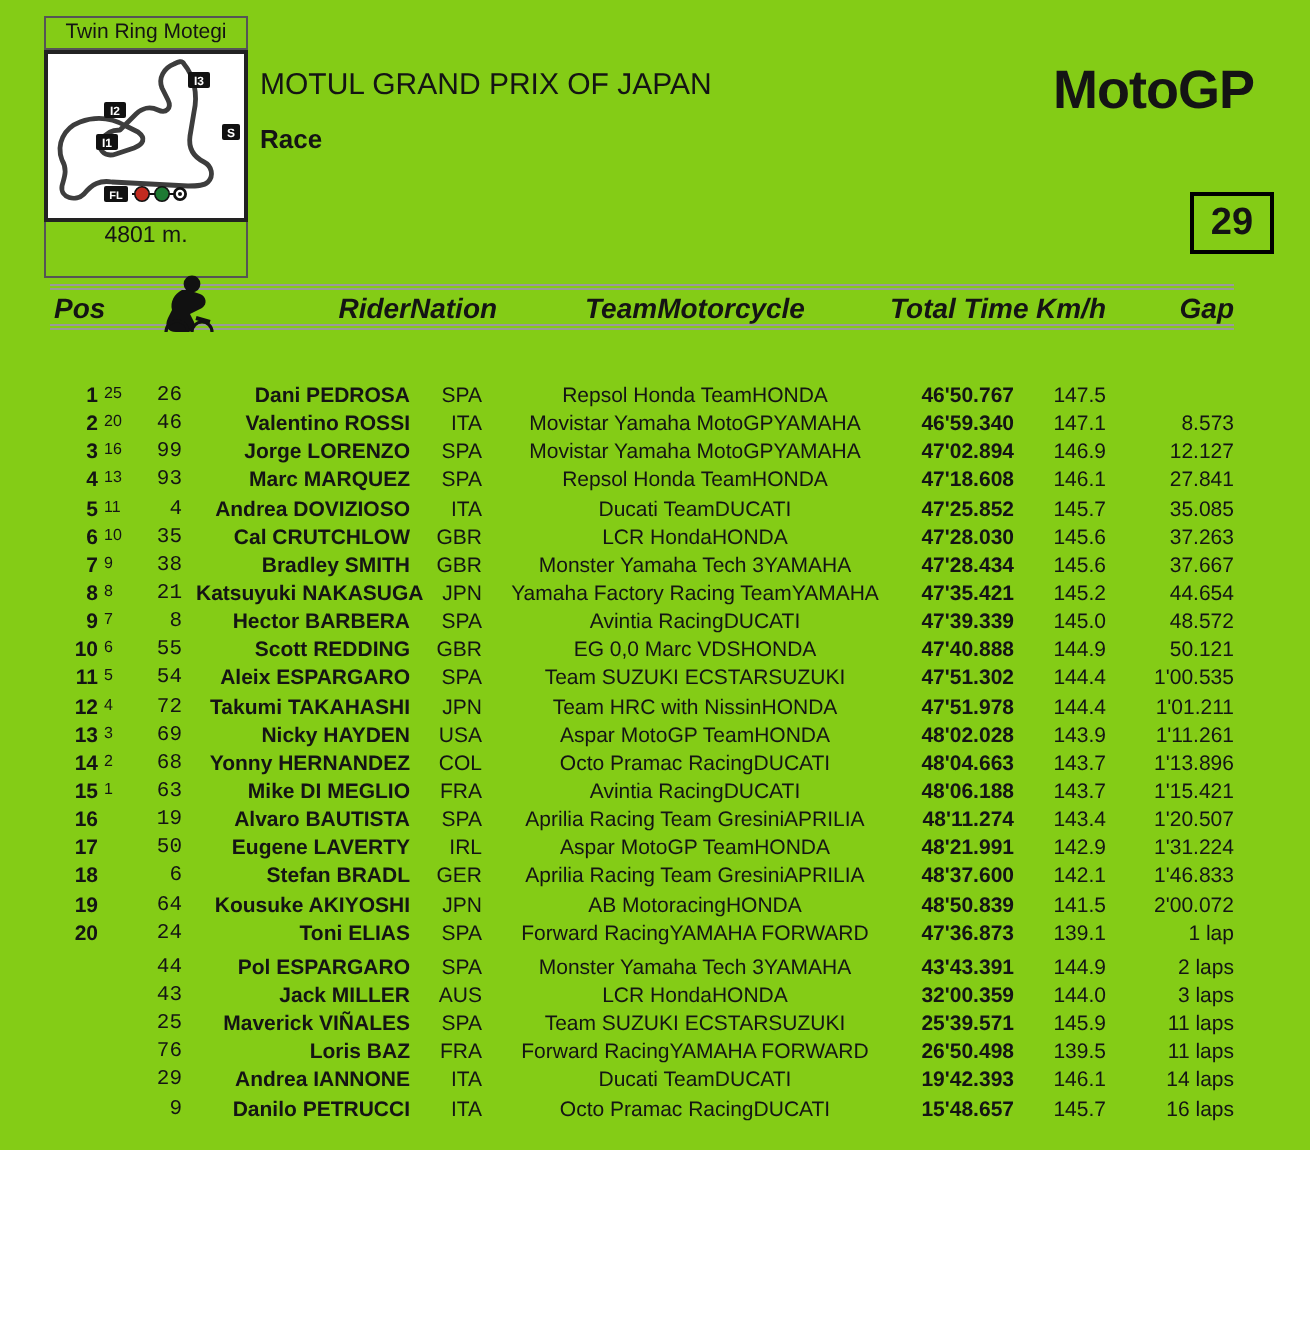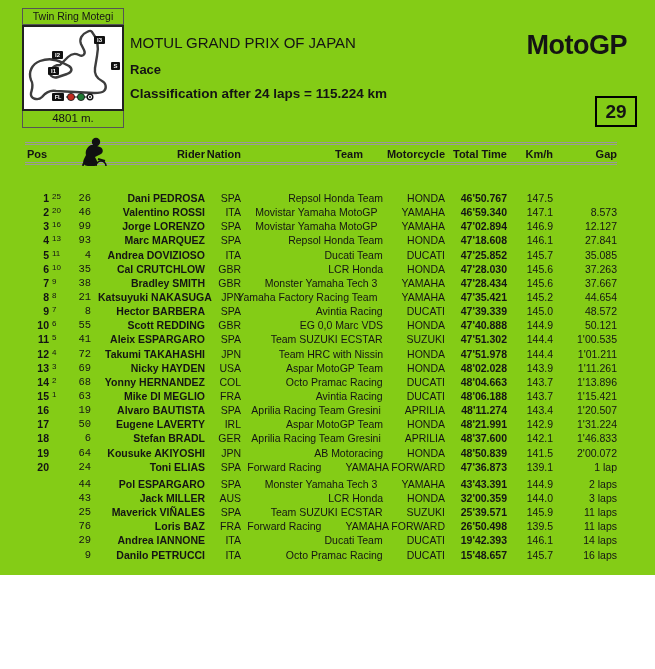--- a/index.html
+++ b/index.html
@@ -7,43 +7,43 @@
     position:relative; width:655px; height:575px; background:#84cc16;
     font-family:"Liberation Sans","DejaVu Sans",sans-serif; color:#141414;
     overflow:hidden;
   }
   
   .header{position:absolute; top:8px; left:22px; right:18px; height:126px;}
   .track-panel{position:absolute; left:0; top:0; width:102px;}
   .track-name-box{border:1px solid #555; font-size:10.5px; text-align:center; padding:1px 0 2px; white-space:nowrap;}
   .track-map-box{border:2px solid #222; height:82px; margin-top:0px; background:#fff; position:relative;}
   .track-map-box svg{display:block; width:100%; height:100%;}
-  .track-length-box{border:1px solid #555; border-top:none; font-size:11.5px; text-align:center; padding:1px 0 3px;}
+  .track-length-box{border:1px solid #555; border-top:none; font-size:11.5px; text-align:center; padding:1px 0 14px;}
   .event-panel{position:absolute; left:108px; top:0; right:150px;}
   .provider-line{display:flex; align-items:center; gap:7px; font-size:11.5px; margin-top:2px; white-space:nowrap;}
   .event-title{font-weight:normal; font-size:15px; margin-top:26px; white-space:nowrap;}
   .session-label{font-weight:bold; font-size:13px; margin-top:11px;}
   .classification-line{font-weight:bold; font-size:13.5px; margin-top:9px; white-space:nowrap;}
   .class-title{position:absolute; top:22px; right:10px; font-size:27px; font-weight:bold; letter-spacing:-0.5px;}
   .page-number-box{position:absolute; top:88px; right:0; width:38px; height:27px; border:2px solid #000;
     display:flex; align-items:center; justify-content:center; font-size:19px; font-weight:bold;}
   
   .table{position:absolute; top:142px; left:25px; width:592px;}
   .grid{display:grid; grid-template-columns:24px 16px 26px 114px 36px 204px 62px 46px 64px;}
   .thead{position:relative; border-top:3px double #9a9a9a; border-bottom:3px double #9a9a9a;
-    height:17px; align-items:center; font-size:11px; font-weight:bold; }
+    height:17px; align-items:center; font-size:14px; font-weight:bold; font-style:italic;}
   .thead .c{white-space:nowrap;}
   .c{white-space:nowrap;}
   .pos{text-align:right;}
   .thead .pos{text-align:left; padding-left:2px;}
   .pts{font-size:8px; text-align:left; padding-left:3px; align-self:start; padding-top:1px;}
   .num{text-align:right;font-family:Liberation Mono, monospace;}
   .rider{text-align:right; padding-left:7px;}
   .nation{text-align:right;}
-  .teammoto{display:flex; justify-content:flex-end; padding-left:9px;gap:24px;}
+  .teammoto{display:flex; justify-content:center; padding-left:9px;}
   .time{text-align:right; font-weight:bold;}
   .thead .time{font-weight:bold;}
   .kmh{text-align:right;}
   .gap{text-align:right;}
   .b{font-weight:bold;}
   .tbody{margin-top:26px;}
   #rows-nc{margin-top:3px;}
   .trow{height:14.15px; align-items:center; font-size:10.5px;}
   .nc-label{font-size:11px; font-weight:bold; font-style:italic; margin-top:7px; padding-left:0px;}
   .rider-icon{position:absolute; left:55px; top:-8px; width:28px; height:31px;}
@@ -92,21 +92,20 @@
             <circle cx="66" cy="68" r="1" fill="#111"></circle>
           </g>
         </svg>
       </div>
       <div class="track-length-box">4801 m.</div>
     </div>
 
     <div class="event-panel">
       <div class="event-title">MOTUL GRAND PRIX OF JAPAN</div>
       <div class="session-label">Race</div>
-      <div class="classification-line">Classification after 24 laps = 115.224 km</div>
     </div>
 
     <div class="class-title">MotoGP</div>
     <div class="page-number-box">29</div>
   </div>
 
   <div class="table">
 
     <div class="thead grid">
       <span class="c pos">Pos</span>
@@ -267,21 +266,21 @@
       <span>EG 0,0 Marc VDS</span>
       <span>HONDA</span>
     </span>
     <span class="c time">47'40.888</span>
     <span class="c kmh">144.9</span>
     <span class="c gap">50.121</span>
   </div>
         <div class="trow grid">
     <span class="c pos b">11</span>
     <span class="c pts">5</span>
-    <span class="c num">41</span>
+    <span class="c num">54</span>
     <span class="c rider b">Aleix ESPARGARO</span>
     <span class="c nation">SPA</span>
     <span class="c teammoto">
       <span>Team SUZUKI ECSTAR</span>
       <span>SUZUKI</span>
     </span>
     <span class="c time">47'51.302</span>
     <span class="c kmh">144.4</span>
     <span class="c gap">1'00.535</span>
   </div>

